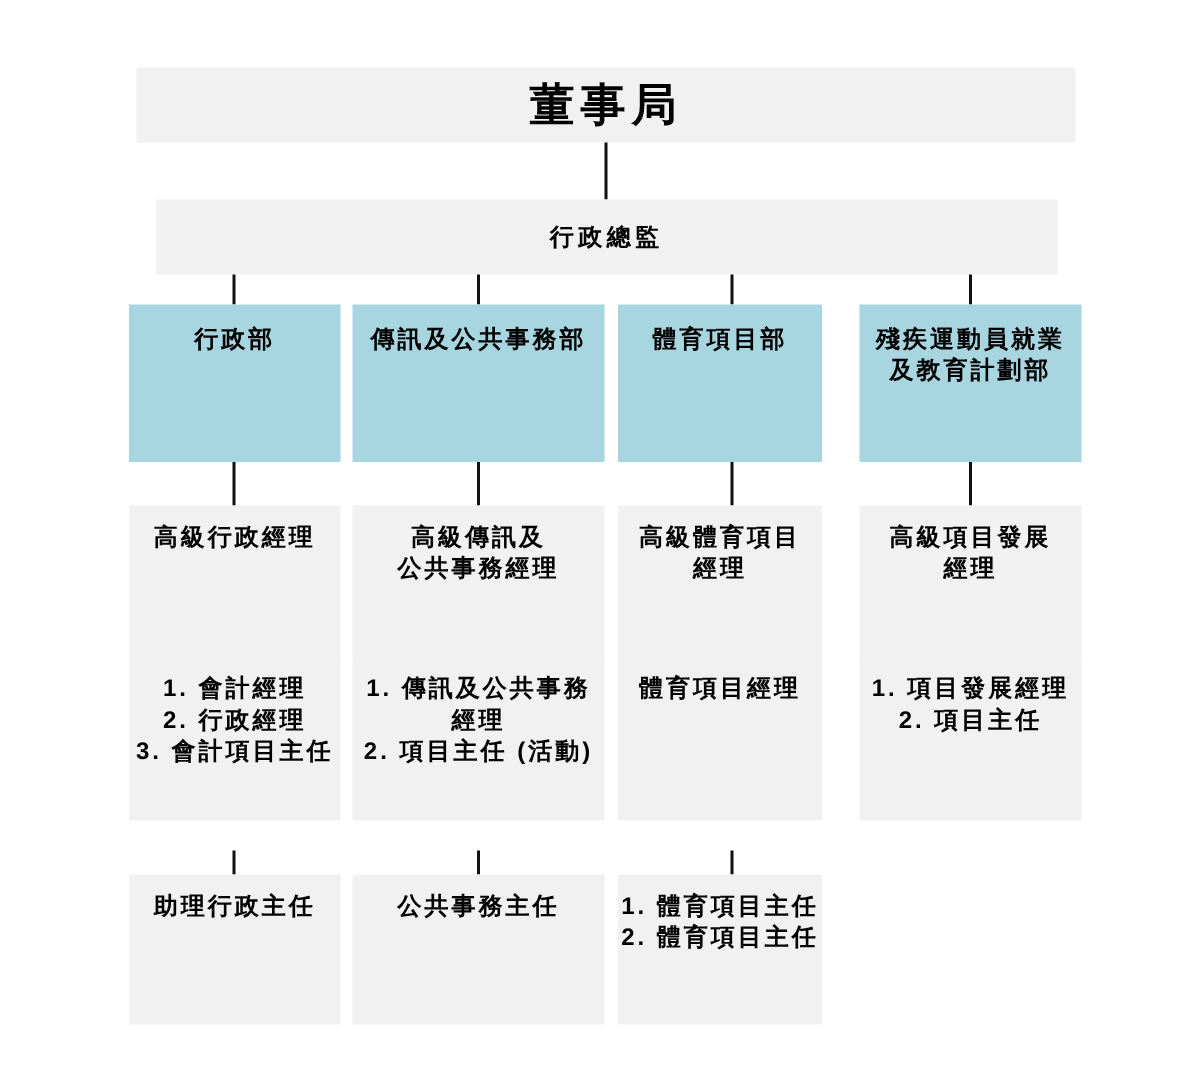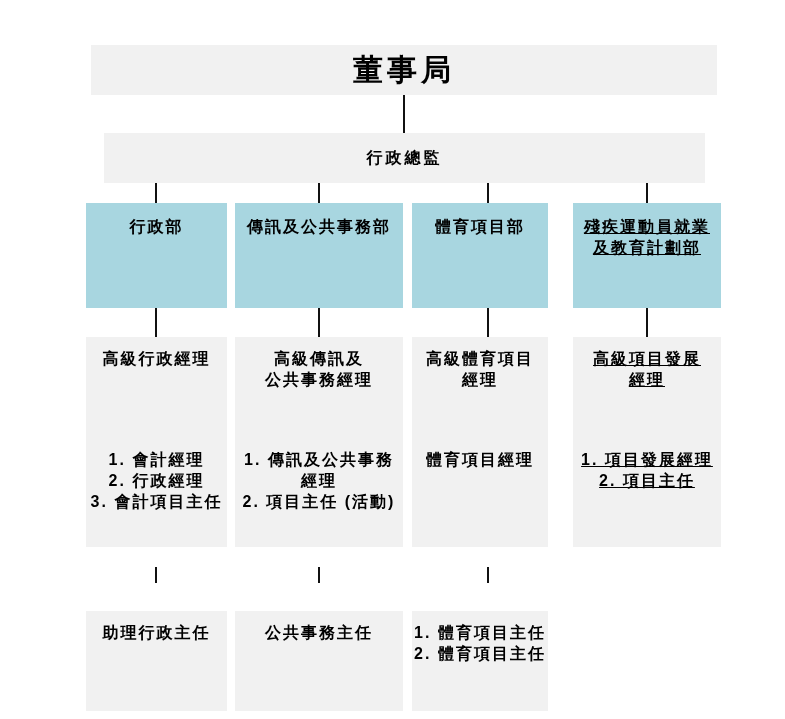--- a/index.html
+++ b/index.html
@@ -27,25 +27,25 @@
   }
   .node-ceo {
     left:104px; top:133px; width:601px; height:50px;
     font-size:16px; letter-spacing:3px;
     display:flex; align-items:center; justify-content:center;
   }
   .tier { font-size:16px; line-height:21px; letter-spacing:2px; padding-top:11px; }
   .dept { background:#a8d6e0; top:203px; height:105px; padding-top:13px; }
   .senior   { top:337px; height:105px; }
   .managers { top:438px; height:109px; }
-  .officers { top:583px; height:100px;margin-top:28px; }
+  .officers { top:583px; height:100px; }
   .col0 { left:86px;  width:141px; }
   .col1 { left:235px; width:168px; }
   .col2 { left:412px; width:136px; }
-  .col3 { left:573px; width:148px;text-decoration:underline; }
+  .col3 { left:573px; width:148px; }
   .vline {
     position:absolute; width:2px; background:#111111;
   }
   .line-root-ceo { left:403px; top:95px;  height:38px; }
   .line-ceo-dept { top:183px; height:20px; }
   .line-dept-sen { top:308px; height:29px; }
   .line-sen-mgr  { top:442px; height:16px; }
   .line-mgr-off  { top:567px; height:16px; }
   .lx0 { left:155px; }
   .lx1 { left:318px; }

